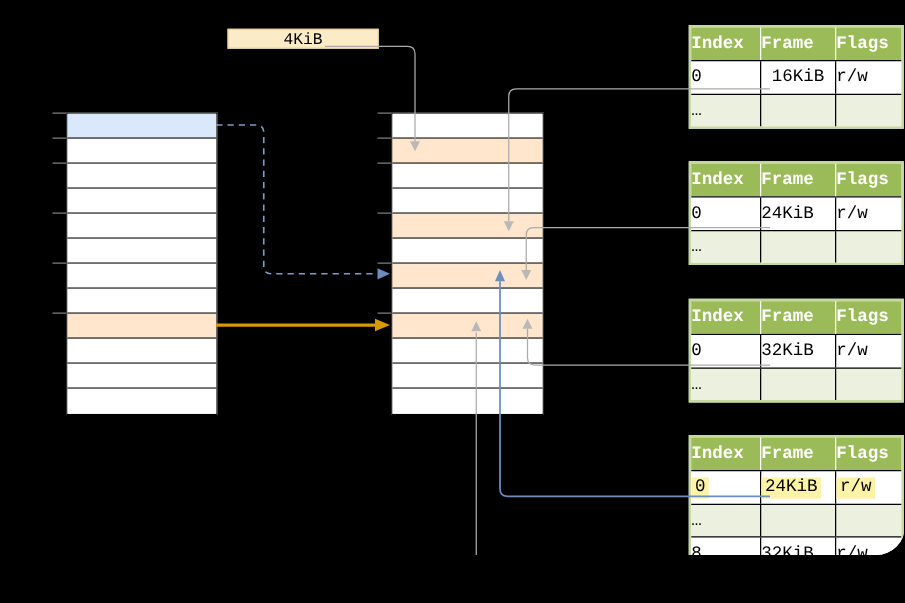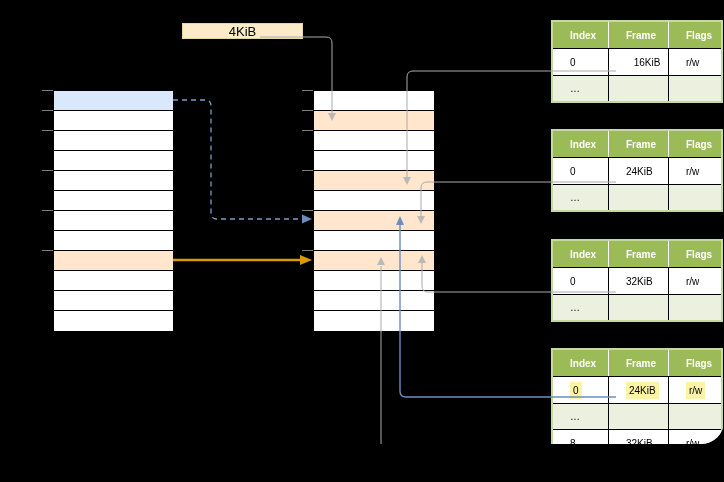--- a/index.html
+++ b/index.html
@@ -1,27 +1,27 @@
 <!DOCTYPE html>
 <html><head>
 <meta charset="utf-8">
 <style>
   html,body{margin:0;padding:0;background:#000;}
   #canvas{position:relative;width:724px;height:444px;overflow:hidden;
-          font-family:Liberation Sans, sans-serif;background:#000;border-radius:23px;}
+          font-family:Liberation Mono, monospace;background:#000;border-radius:23px;}
   .memcol{position:absolute;border:1px solid #000;background:#fff;}
   .memrow{box-sizing:border-box;border-bottom:1px solid #000;}
   .memrow:last-child{border-bottom:none;}
   .tick{position:absolute;width:11px;height:0;border-top:1px solid #7f7f7f;}
   #pagesize-box{position:absolute;border:1px solid;display:flex;align-items:center;
                 justify-content:center;font-size:13px;color:#000;box-sizing:border-box;}
   .ptable{position:absolute;border:2px solid;background:#fff;box-sizing:border-box;}
   .trow{display:flex;box-sizing:border-box;}
-  .tcell{box-sizing:border-box;display:flex;align-items:center;padding-left:17px;
-         font-size:10px;overflow:hidden;white-space:nowrap;color:#000;}
+  .tcell{box-sizing:border-box;display:flex;align-items:center;padding-left:0;
+         font-size:14px;overflow:hidden;white-space:nowrap;color:#000;}
   .thead .tcell{font-weight:bold;border-left:1px solid #fff;}
   .thead .tcell:first-child{border-left:none;}
   .datarow,.dots{border-top:1px solid #000;}
   .dcell{border-left:1px solid #000;}
   .dcell:first-child{border-left:none;}
   .hl{display:inline-block;padding:0 3px;line-height:17px;}
   #connector-layer{position:absolute;left:0;top:0;pointer-events:none;z-index:5;}
 </style>
 </head>
 <body>

